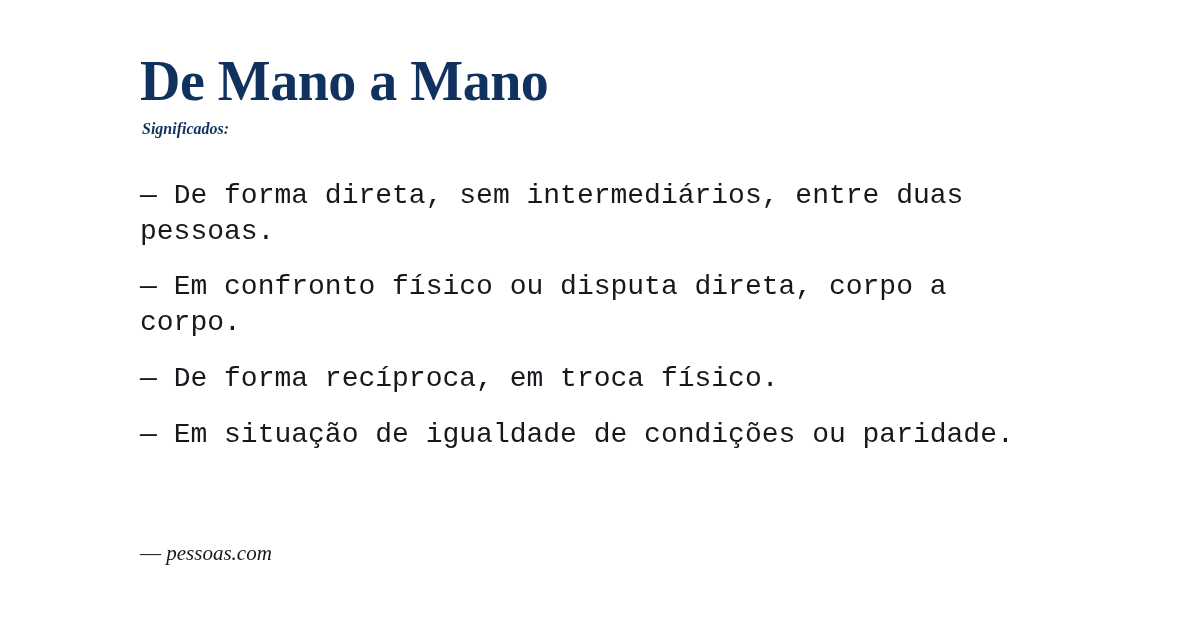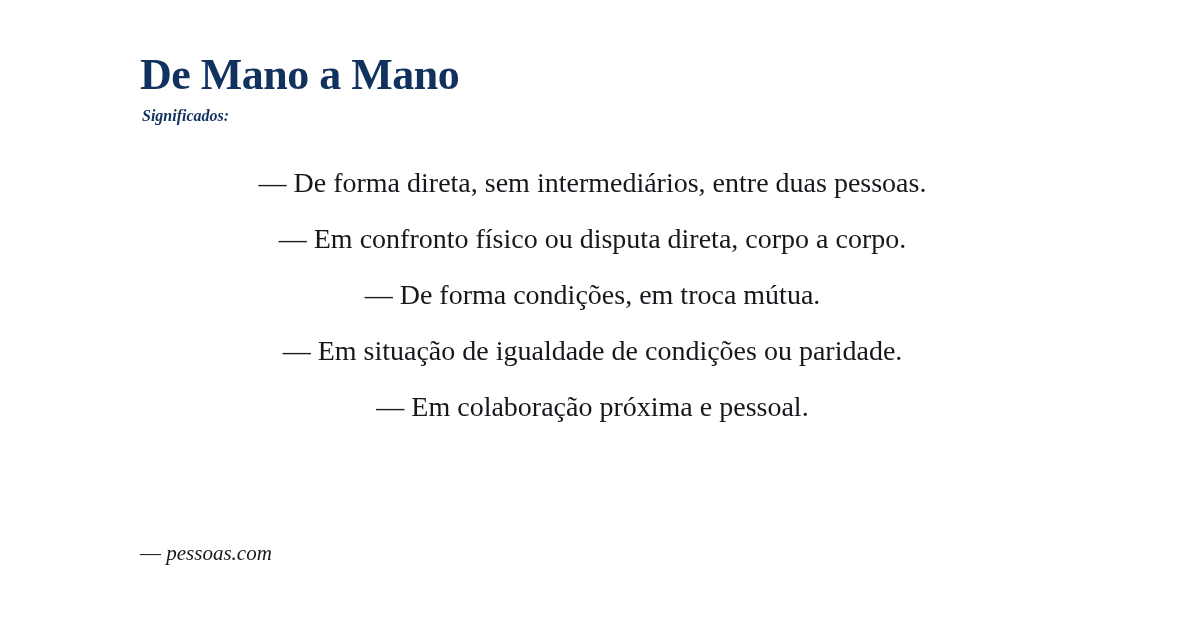--- a/index.html
+++ b/index.html
@@ -16,49 +16,48 @@
   .card {
     position: relative;
     width: 1200px;
     height: 628px;
     box-sizing: border-box;
     padding: 52px 140px 0 140px;
   }
   .title {
     font-family: "Liberation Serif", serif;
     font-weight: bold;
-    font-size: 44px;
+    font-size: 56px;
     line-height: 1.05;
     color: #11325f;
     letter-spacing: -0.5px;
     margin: 0;
     padding: 0;
   }
   .subtitle {
     font-family: "Liberation Serif", serif;
     font-style: italic;
     font-weight: bold;
     font-size: 16px;
     color: #11325f;
     margin: 9px 0 0 2px;
   }
   .meanings {
     list-style: none;
     margin: 40px 0 0 0;
     padding: 0;
   }
   .meaning-item {
-    font-family: Liberation Serif, serif;
+    font-family: Liberation Mono, monospace;
     font-size: 28px;
     line-height: 1.28;
     color: #15181c;
     margin: 0 0 20px 0;
     padding: 0;
     max-width: 905px;
-    text-align: center;
   }
   .dash {
     display: inline;
     color: #15181c;
   }
   .source {
     position: absolute;
     left: 140px;
     bottom: 62px;
     font-family: "Liberation Serif", serif;
@@ -83,29 +82,25 @@
     <li class="meaning-item">
       <span class="dash">—</span>
       <span>De forma direta, sem intermediários, entre duas pessoas.</span>
     </li>
     <li class="meaning-item">
       <span class="dash">—</span>
       <span>Em confronto físico ou disputa direta, corpo a corpo.</span>
     </li>
     <li class="meaning-item">
       <span class="dash">—</span>
-      <span>De forma condições, em troca mútua.</span>
+      <span>De forma recíproca, em troca físico.</span>
     </li>
     <li class="meaning-item">
       <span class="dash">—</span>
       <span>Em situação de igualdade de condições ou paridade.</span>
-    </li>
-    <li class="meaning-item">
-      <span class="dash">—</span>
-      <span>Em colaboração próxima e pessoal.</span>
     </li>
   </ul>
 
   <div class="source">
     <span class="source-dash">—</span>
     <span>pessoas.com</span>
   </div>
 
 </div>
 

